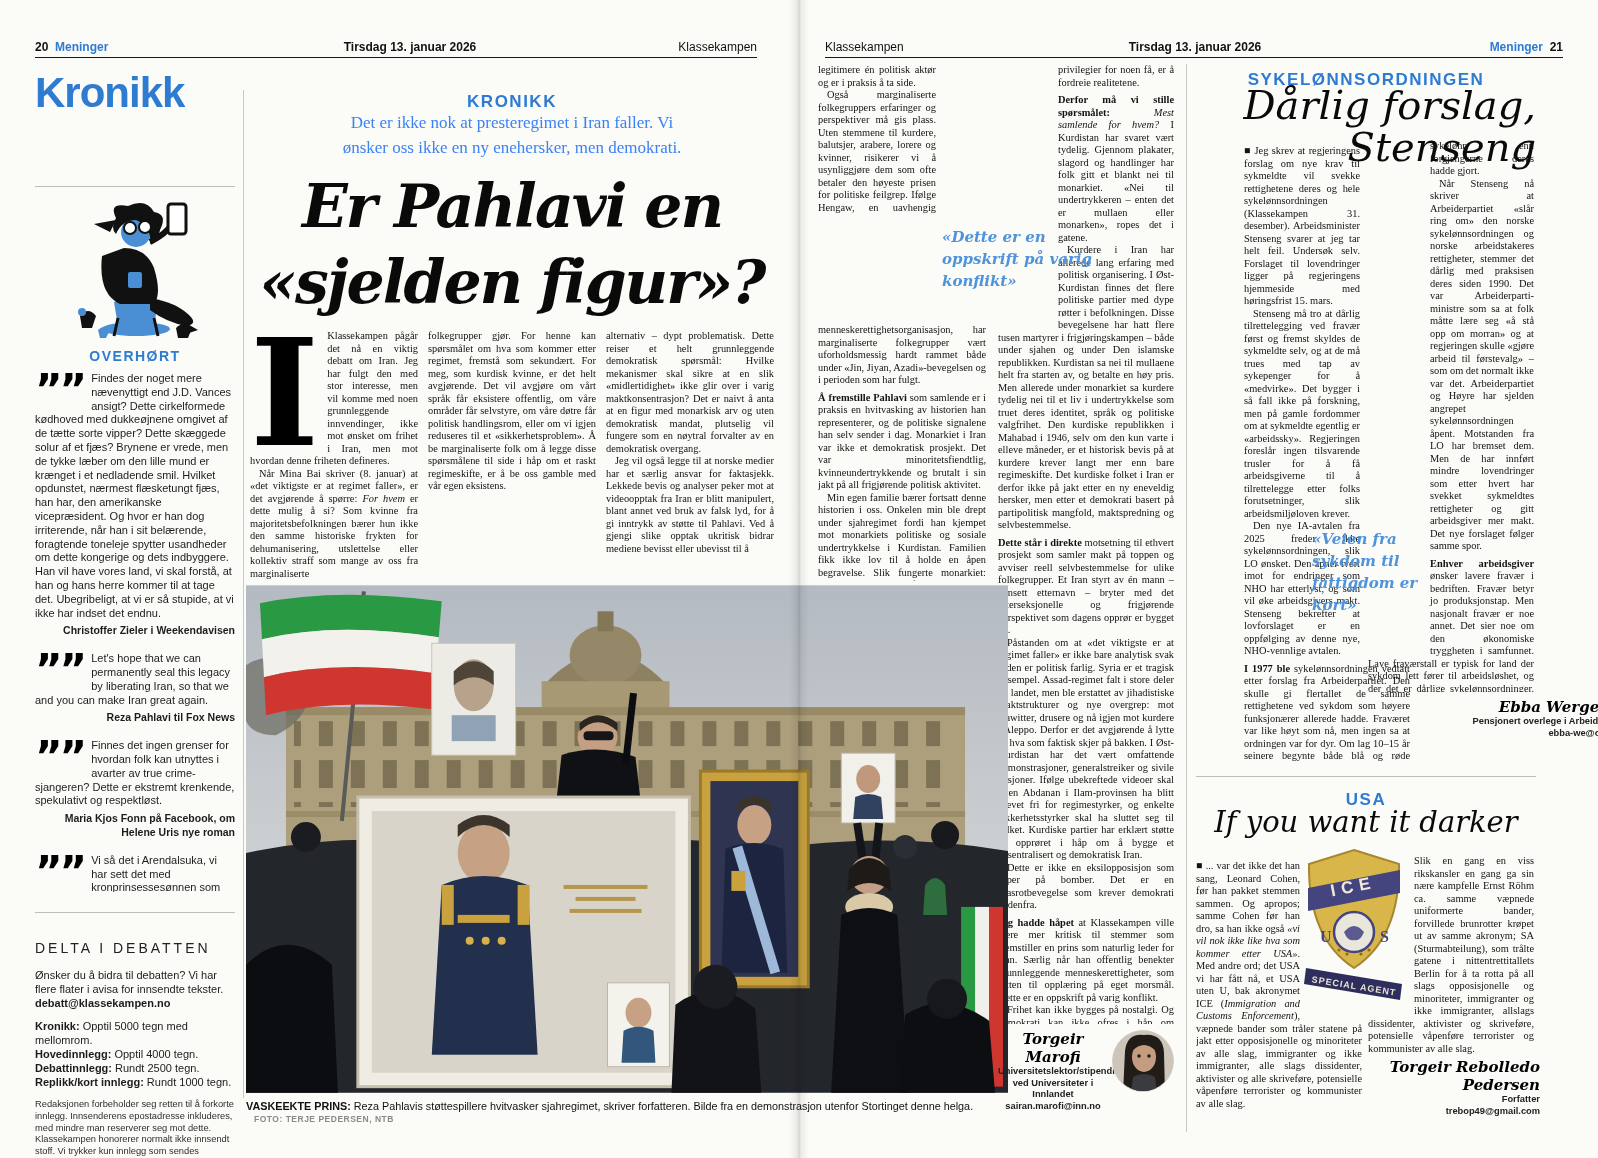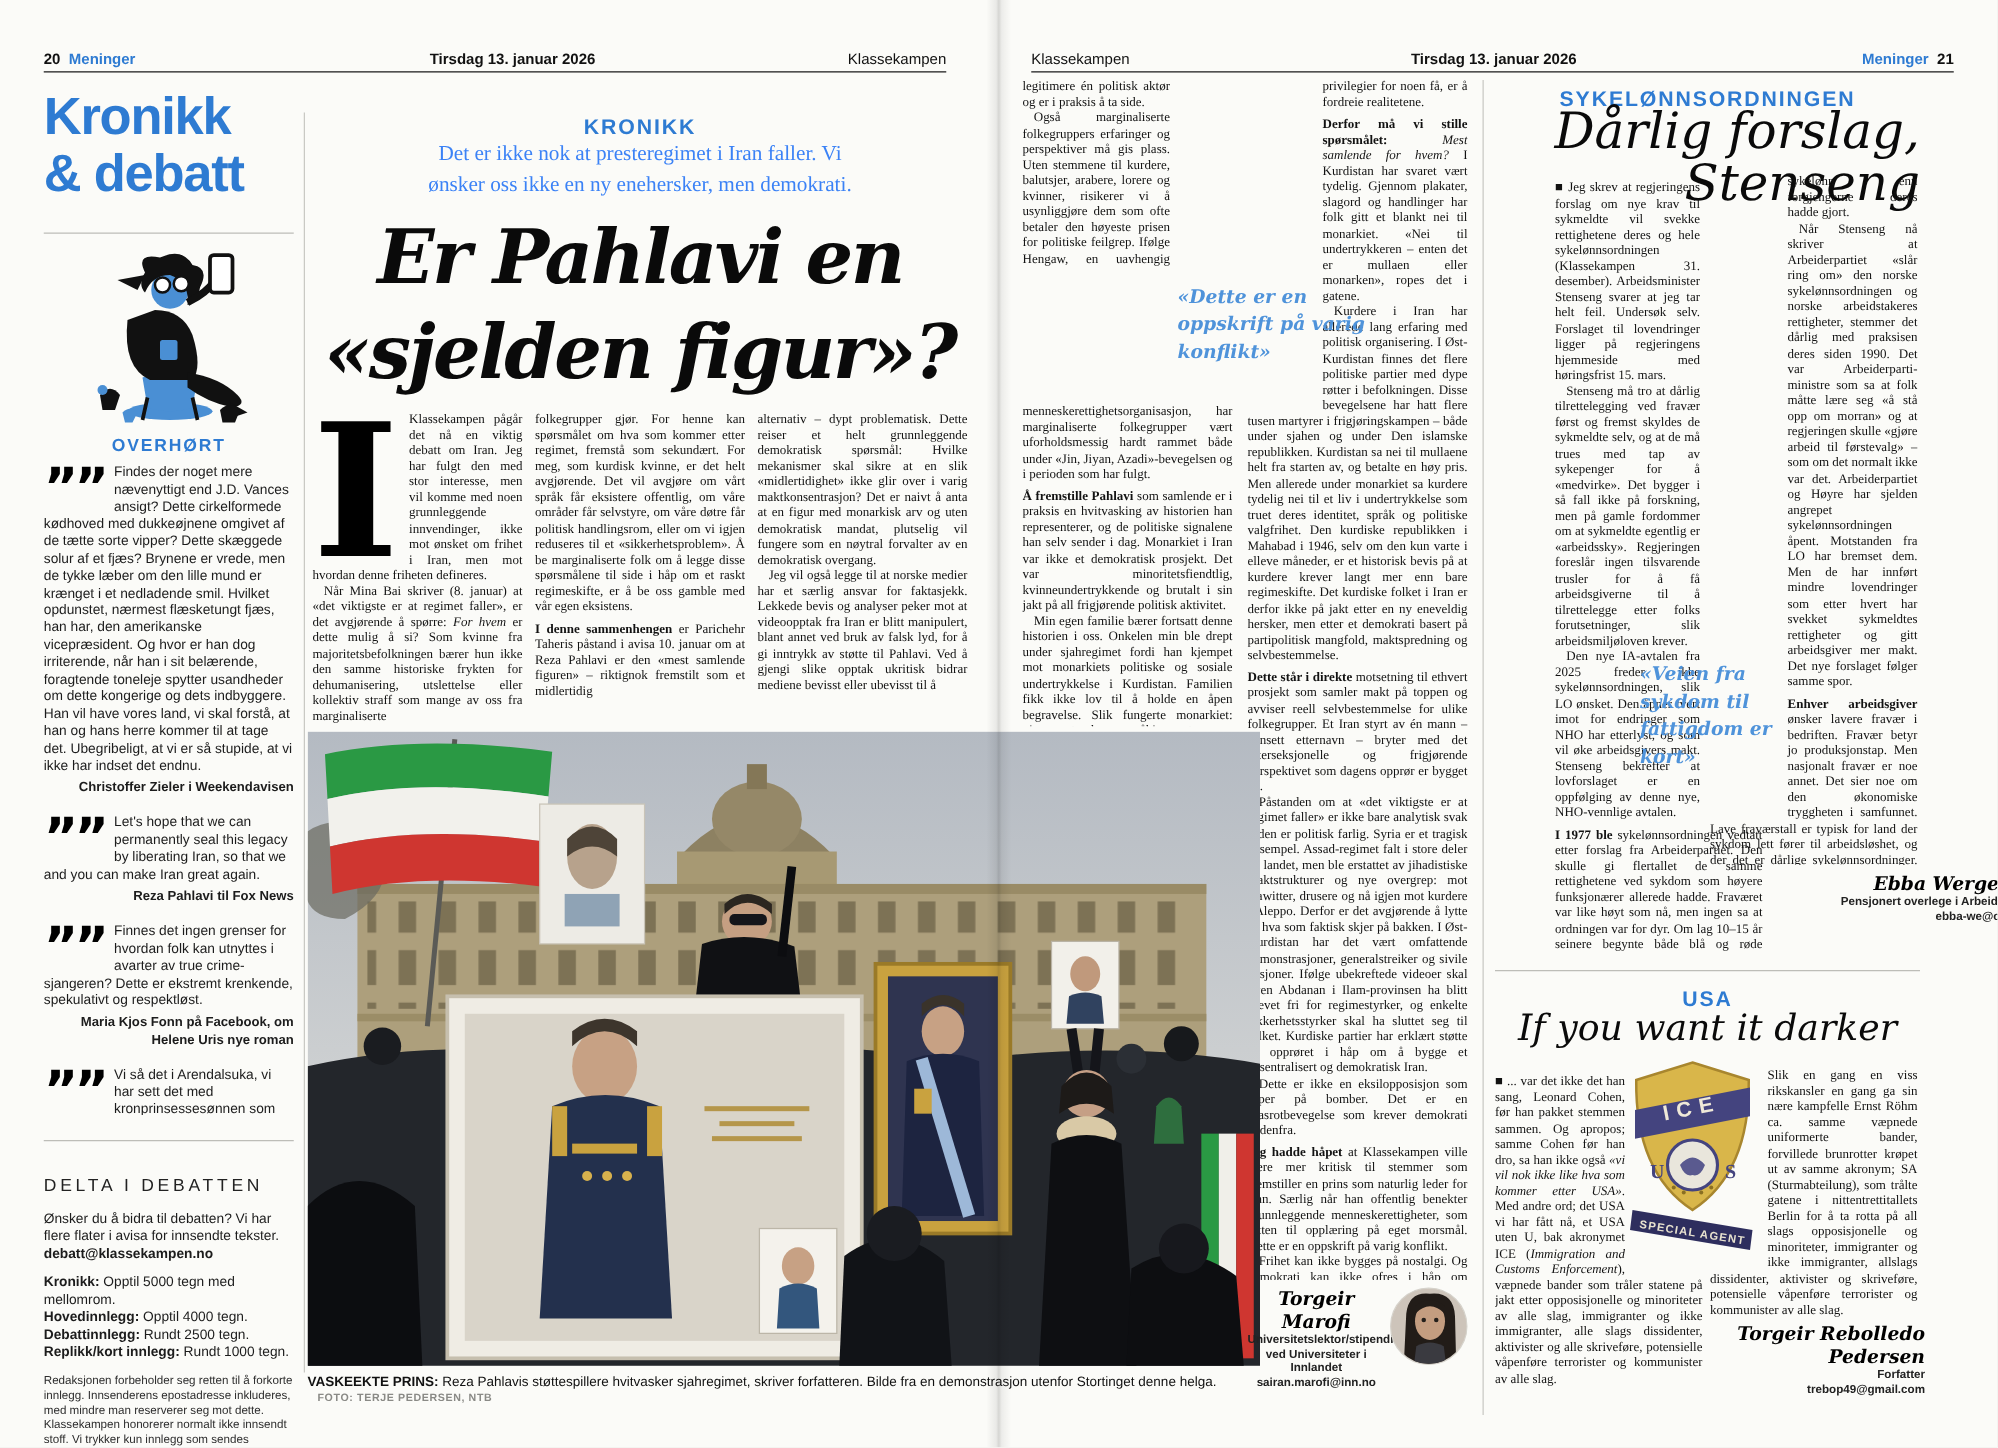--- a/index.html
+++ b/index.html
@@ -65,21 +65,20 @@
   <div class="abs folio" style="left:825px; top:40px;">Klassekampen</div>
   <div class="abs folio" style="left:1110px; top:40px; width:170px; text-align:center;"><b>Tirsdag 13. januar 2026</b></div>
   <div class="abs folio" style="left:1400px; top:40px; width:163px; text-align:right;">
     <b class="sec">Meninger</b>&nbsp;
     <b>21</b>
   </div>
   <div class="abs rule-h" style="left:825px; top:57px; width:738px;"></div>
 
   <div class="abs sb-title" style="left:35px; top:70px; width:205px;">
     <div>Kronikk</div>
-    <div>&amp; debatt</div>
   </div>
   <div class="abs rule-h-lt" style="left:35px; top:186px; width:200px;"></div>
 
   <div class="abs" style="left:58px; top:198px;">
     <svg width="155" height="142" viewBox="0 0 155 142">
       <ellipse cx="78" cy="131" rx="34" ry="7" fill="#4a8fd4"></ellipse>
       <path d="M56 104 Q78 96 100 104 L96 128 Q78 134 60 128 Z" fill="#4a8fd4"></path>
       <path d="M60 120 L56 138 M96 120 L100 138" stroke="#111" stroke-width="3"></path>
       <path d="M44 58 Q40 96 62 106 L96 106 Q104 96 96 70 Q88 50 66 50 Z" fill="#111"></path>
       <path d="M92 100 Q118 104 132 118 Q140 126 128 128 Q108 124 92 112 Z" fill="#111"></path>
@@ -140,21 +139,20 @@
 
   <div class="abs bodycol" style="left:250px; top:330px; width:168px; height:252px;">
     <div class="dropcap">I</div>
     <div>
         <p class="para">Klassekampen pågår det nå en viktig debatt om Iran. Jeg har fulgt den med stor interesse, men vil komme med noen grunnleggende innvendinger, ikke mot ønsket om frihet i Iran, men mot hvordan denne friheten defineres.</p>
         <p class="para">Når Mina Bai skriver (8. januar) at «det viktigste er at regimet faller», er det avgjørende å spørre: <i>For hvem</i> er dette mulig å si? Som kvinne fra majoritetsbefolkningen bærer hun ikke den samme historiske frykten for dehumanisering, utslettelse eller kollektiv straff som mange av oss fra marginaliserte</p>
       </div>
   </div>
   <div class="abs bodycol" style="left:428px; top:330px; width:168px; height:252px;">
       <p class="para">folkegrupper gjør. For henne kan spørsmålet om hva som kommer etter regimet, fremstå som sekundært. For meg, som kurdisk kvinne, er det helt avgjørende. Det vil avgjøre om vårt språk får eksistere offentlig, om våre områder får selvstyre, om våre døtre får politisk handlingsrom, eller om vi igjen reduseres til et «sikkerhetsproblem». Å be marginaliserte folk om å legge disse spørsmålene til side i håp om et raskt regimeskifte, er å be oss gamble med vår egen eksistens.</p>
-      <p class="para sec"><b>I denne sammenhengen</b> er Parichehr Taheris påstand i avisa 10. januar om at Reza Pahlavi er den «mest samlende figuren» – riktignok fremstilt som et midlertidig</p>
     </div>
   <div class="abs bodycol" style="left:606px; top:330px; width:168px; height:252px;">
       <p class="para">alternativ – dypt problematisk. Dette reiser et helt grunnleggende demokratisk spørsmål: Hvilke mekanismer skal sikre at en slik «midlertidighet» ikke glir over i varig maktkonsentrasjon? Det er naivt å anta at en figur med monarkisk arv og uten demokratisk mandat, plutselig vil fungere som en nøytral forvalter av en demokratisk overgang.</p>
       <p class="para">Jeg vil også legge til at norske medier har et særlig ansvar for faktasjekk. Lekkede bevis og analyser peker mot at videoopptak fra Iran er blitt manipulert, blant annet ved bruk av falsk lyd, for å gi inntrykk av støtte til Pahlavi. Ved å gjengi slike opptak ukritisk bidrar mediene bevisst eller ubevisst til å</p>
     </div>
 
   <div class="abs bodycol" style="left:818px; top:64px; width:168px; height:517px;">
     <div class="fr sp" style="width:46px; height:104px; margin:156px 0 0 4px;"></div>
     <div>
         <p class="para">legitimere én politisk aktør og er i praksis å ta side.</p>

